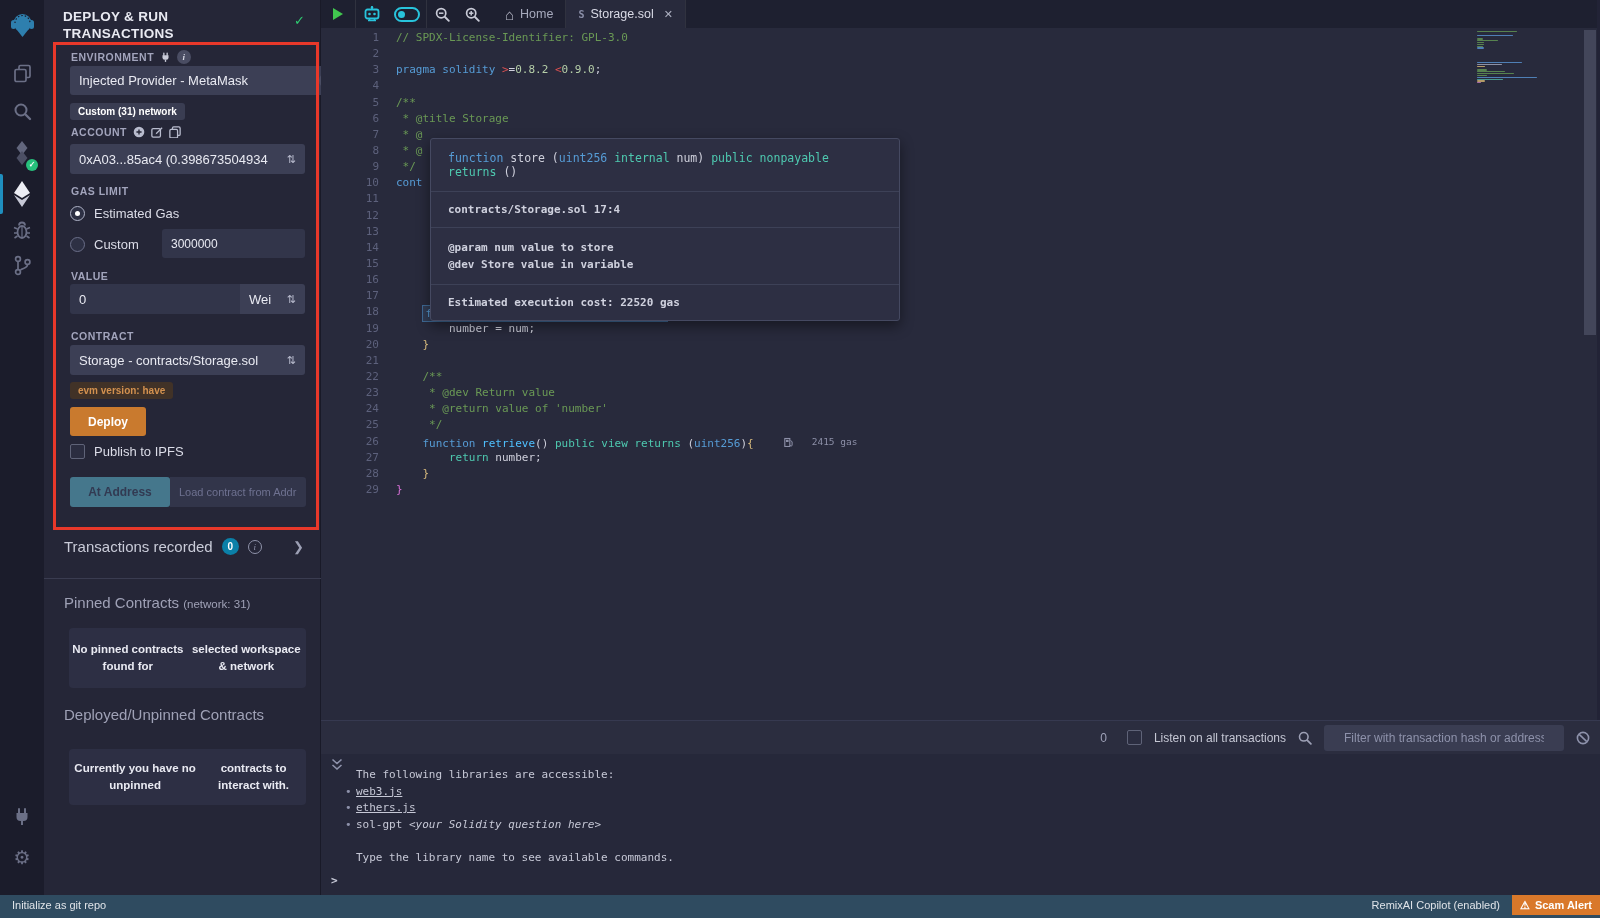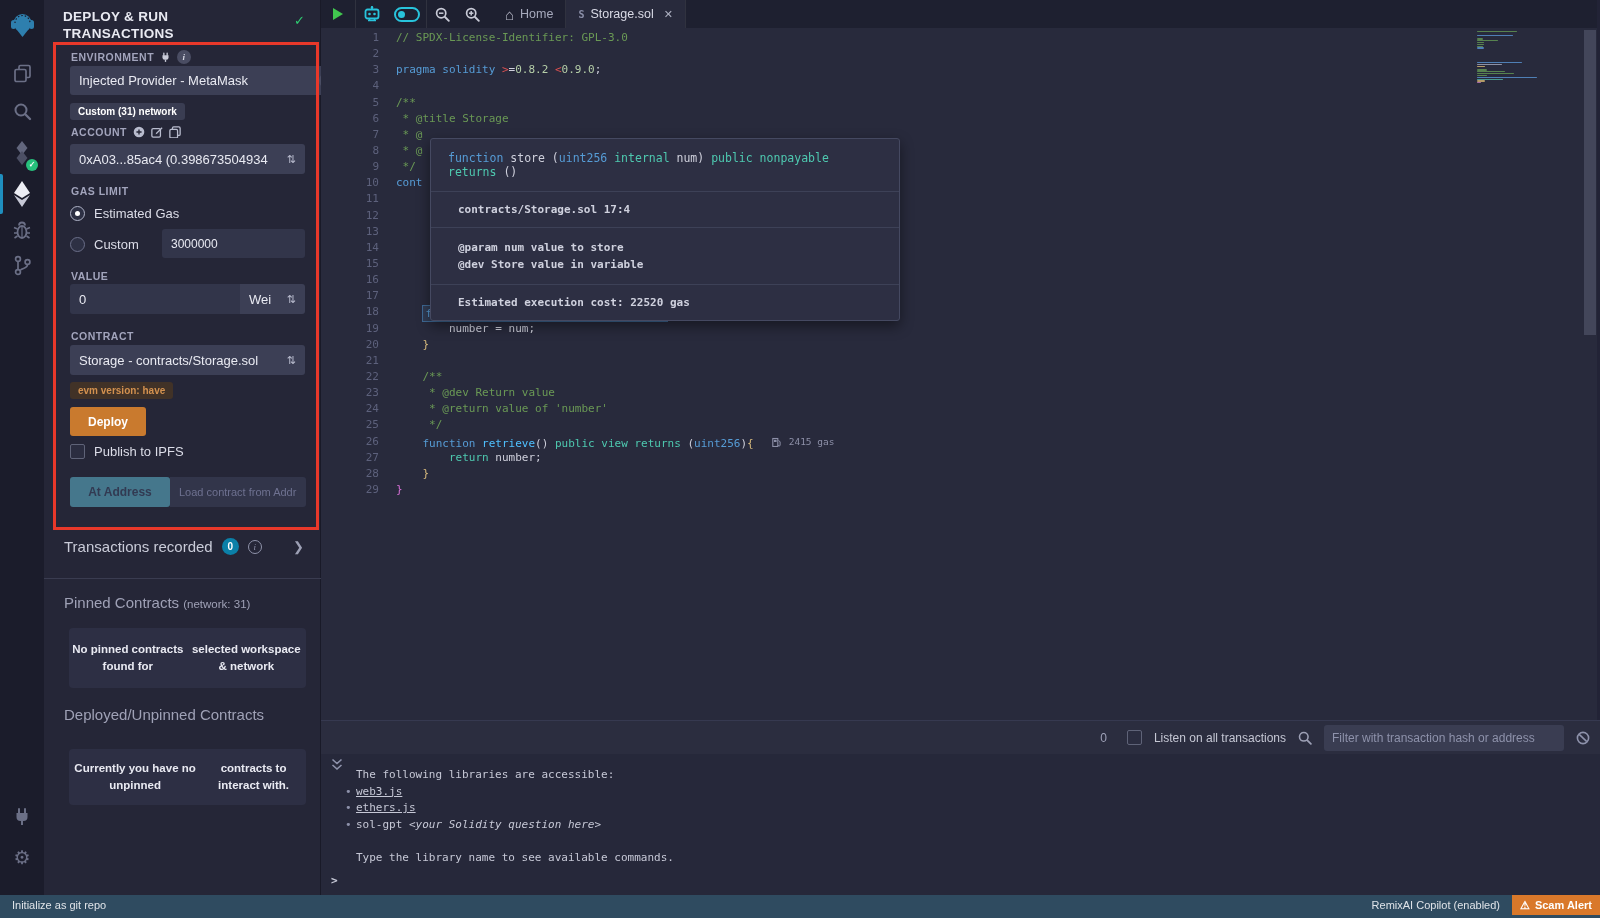--- a/index.html
+++ b/index.html
@@ -63,38 +63,38 @@
 .house{font-size:15px;color:#b9bbca}
 .s-icon{font-size:10px;font-weight:bold;color:#8b8fa8;font-family:"DejaVu Sans Mono",monospace}
 .close-x{font-size:11px;color:#aeb1c2;margin-left:4px}
 
 #editor{position:absolute;left:321px;top:28px;width:1276px;height:692px;background:#282a3c;cursor:text}
 #gutter{position:absolute;left:0;top:2px;width:58px;text-align:right;font:11px "DejaVu Sans Mono",monospace;color:#5d617c}
 #code{position:absolute;left:75px;top:2px;font:11px "DejaVu Sans Mono",monospace;white-space:pre}
 .ln,.cl{height:16.15px;line-height:16.15px}
 .tk-c{color:#6a9955}.tk-k{color:#569cd6}.tk-f{color:#4fc1ff}.tk-t{color:#4ec9b0}.tk-n{color:#b5cea8}.tk-r{color:#e05252}.tk-p{color:#cfd0dc}.tk-g{color:#d7ba7d}.tk-m{color:#d670d6}
 .hlbox{background:rgba(83,127,173,.22);outline:1px solid #3f6a96;padding:1px 3px}
-.gas{display:inline-flex;align-items:center;gap:8px;margin-left:18px;color:#8d90a8;font-size:9.5px}
+.gas{display:inline-flex;align-items:center;gap:19px;margin-left:30px;color:#8d90a8;font-size:9.5px}
 #minimap{position:absolute;left:1156px;top:3px;width:64px;cursor:pointer}
 .mm-bar{border-radius:1px}
 #scrollbar{position:absolute;left:1262px;top:0;width:14px;height:692px}
 #scroll-thumb{position:absolute;left:1px;top:2px;width:12px;height:305px;background:#43465a;cursor:grab}
 
 
 #tooltip{position:absolute;left:430px;top:138px;width:470px;background:#2d2f43;border:1px solid #454961;border-radius:3px;box-shadow:0 5px 14px rgba(0,0,0,.45);z-index:6;font-family:"DejaVu Sans Mono",monospace}
-.tt-sec{padding:11px 27px;border-bottom:1px solid #3d4157;font-size:11px;font-weight:bold;color:#cfd1de}
+.tt-sec{padding:11px 17px;border-bottom:1px solid #3d4157;font-size:11px;font-weight:bold;color:#cfd1de}
 .tt-sec:last-child{border-bottom:none}
 #tt-sig{font-size:11.5px;font-weight:normal;padding:12px 17px}
 .tt-doc{line-height:17px}
 
 
 #termbar{position:absolute;left:321px;top:720px;width:1279px;height:34px;background:#2b2d3f;border-top:1px solid #363950;display:flex;align-items:center;justify-content:flex-end;padding-right:10px;gap:12px}
 #term-count{color:#9fa2b8;font-size:12px;margin-right:8px}
 #listen-label{font-size:12px;color:#c5c7d4}
-#filter-input{width:240px;height:26px;background:#3a3d52;border:none;border-radius:3px;outline:none;color:#dcdde8;font-size:12px;padding:0 8px;font-family:"Liberation Sans",sans-serif}
+#filter-input{width:240px;height:26px;background:#3a3d52;border:none;border-radius:3px;outline:none;color:#dcdde8;font-size:12px;padding:0 20px;font-family:"Liberation Sans",sans-serif}
 #filter-input::placeholder{color:#8e92ab}
 #termbody{position:absolute;left:321px;top:754px;width:1279px;height:141px;background:#26283a;font:11px "DejaVu Sans Mono",monospace;color:#c6c8d6}
 #term-chevrons{position:absolute;left:10px;top:4px;color:#8e92ab;cursor:pointer}
 #term-lines{position:absolute;left:35px;top:13px;line-height:16.5px;white-space:pre}
 .t-bullet{position:relative}
 .t-bullet::before{content:"•";position:absolute;left:-11px;color:#8e92ab}
 .t-link{text-decoration:underline;cursor:pointer;color:#c6c8d6}
 .t-italic{font-style:italic}
 #term-prompt{position:absolute;left:10px;bottom:8px;color:#c6c8d6;font-weight:bold}
 

